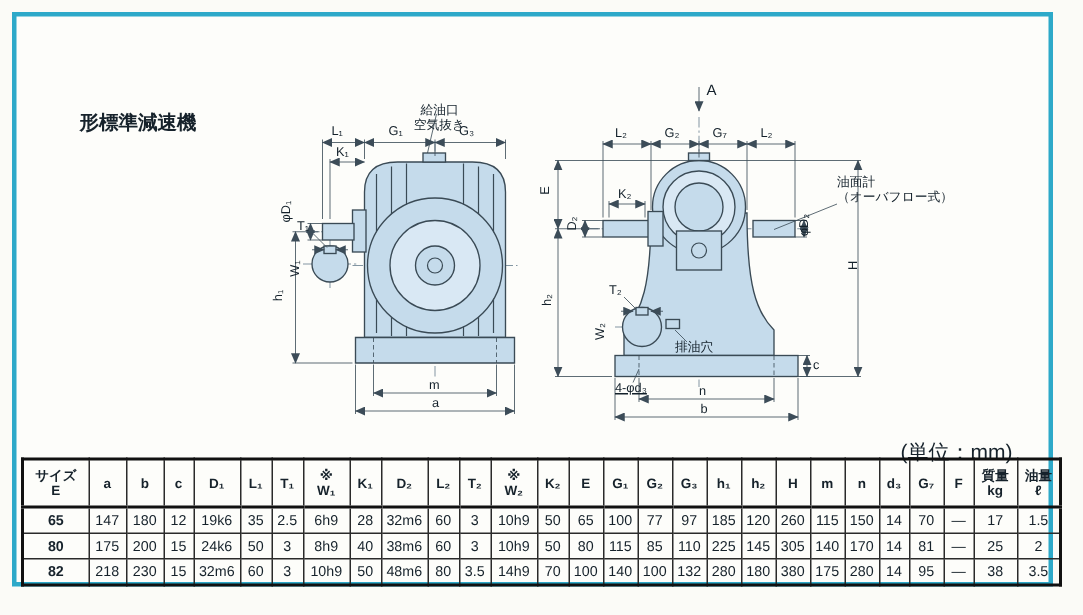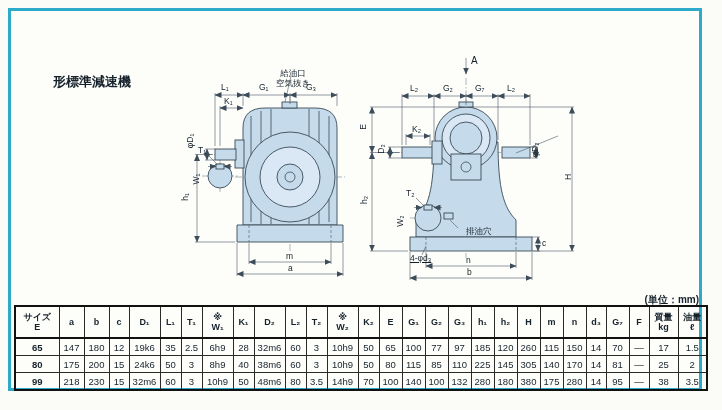--- a/index.html
+++ b/index.html
@@ -29,21 +29,21 @@
   .vlbl{position:absolute;font-size:8.5px;white-space:nowrap;color:#13202a;
     transform:rotate(-90deg);transform-origin:center center;}
   .callout{text-align:center;}
   .part{fill:var(--fill);stroke:var(--line);stroke-width:0.9;}
   .part2{fill:var(--fill2);stroke:var(--line);stroke-width:0.9;}
   .ln line, .ln circle{stroke:var(--line);stroke-width:0.8;fill:none;}
   .cl line{stroke:#68808f;stroke-width:0.55;stroke-dasharray:7 2 1.5 2;}
   .dim line{stroke:var(--dim);stroke-width:0.55;fill:none;}
   .dash line{stroke:var(--dim);stroke-width:0.55;stroke-dasharray:3 2;}
   marker path{fill:var(--dim);}
-  .unit-note{position:absolute;right:0;top:282px;font-size:10px;font-weight:bold;}
+  .unit-note{position:absolute;right:24px;top:282px;font-size:14px;}
   .dim-table{position:absolute;left:3px;top:294px;width:682px;
     border-collapse:collapse;table-layout:fixed;border:2px solid #111;}
   .dim-table th,.dim-table td{border:1px solid #2a2a2a;text-align:center;padding:0;
     overflow:hidden;}
   .dim-table thead th{height:30px;font-size:9px;font-weight:bold;
     white-space:pre-line;line-height:1.15;border-bottom:2px solid #111;}
   .dim-table tbody td{height:16px;font-size:9.5px;}
   .dim-table td.size-col{font-weight:bold;}
   .footnote{position:absolute;left:78px;top:394px;font-size:8.5px;color:#222;}
 </style>
@@ -225,21 +225,23 @@
       <span class="lbl" style="left:46px;top:74px;">K₂</span>
       <span class="lbl" style="left:40px;top:138px;">T₂</span>
       <span class="vlbl" style="left:28px;top:166px;">W₂</span>
       <span class="vlbl" style="left:-6px;top:145px;">h₂</span>
       <span class="vlbl" style="left:199px;top:122px;">H</span>
       <span class="lbl" style="left:176px;top:188px;">c</span>
       <span class="lbl" style="left:100px;top:205px;">n</span>
       <span class="lbl" style="left:101px;top:217px;">b</span>
       <span class="vlbl" style="left:162px;top:95px;">φD₂</span>
       <span class="lbl" style="left:44px;top:203px;text-decoration:underline;">4-φd₃</span>
-      <span class="lbl" style="left:100px;top:176px;">排油穴</span>
+      <span class="lbl" style="left:84px;top:176px;">排油穴</span>
+      <span class="lbl" style="left:192px;top:66px;width:110px;">油面計
+（オーバフロー式）</span>
     </div>
 
     <div class="unit-note">(単位：mm)</div>
 
     <table class="dim-table">
         <colgroup>
           <col style="width: 44px;">
           <col style="width: 25px;">
           <col style="width: 25px;">
           <col style="width: 20px;">
@@ -360,21 +362,21 @@
             <td>305</td>
             <td>140</td>
             <td>170</td>
             <td>14</td>
             <td>81</td>
             <td>—</td>
             <td>25</td>
             <td>2</td>
           </tr>
           <tr>
-            <td class="size-col">99</td>
+            <td class="size-col">82</td>
             <td>218</td>
             <td>230</td>
             <td>15</td>
             <td>32m6</td>
             <td>60</td>
             <td>3</td>
             <td>10h9</td>
             <td>50</td>
             <td>48m6</td>
             <td>80</td>

